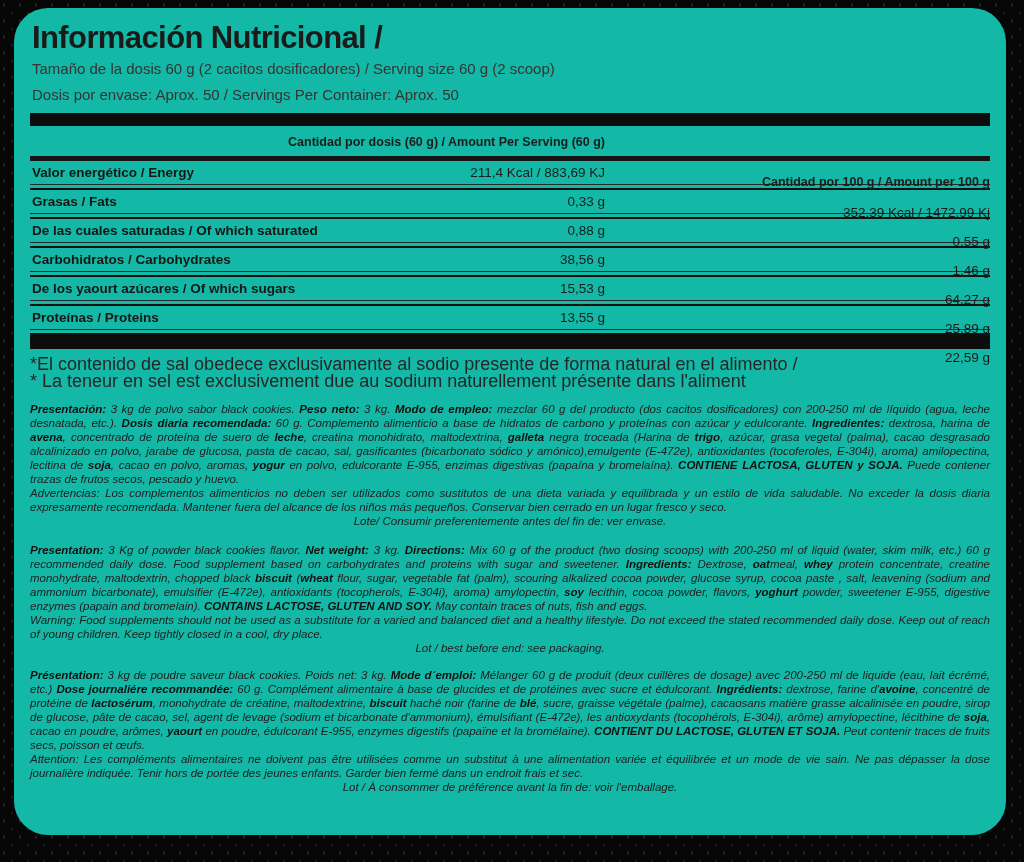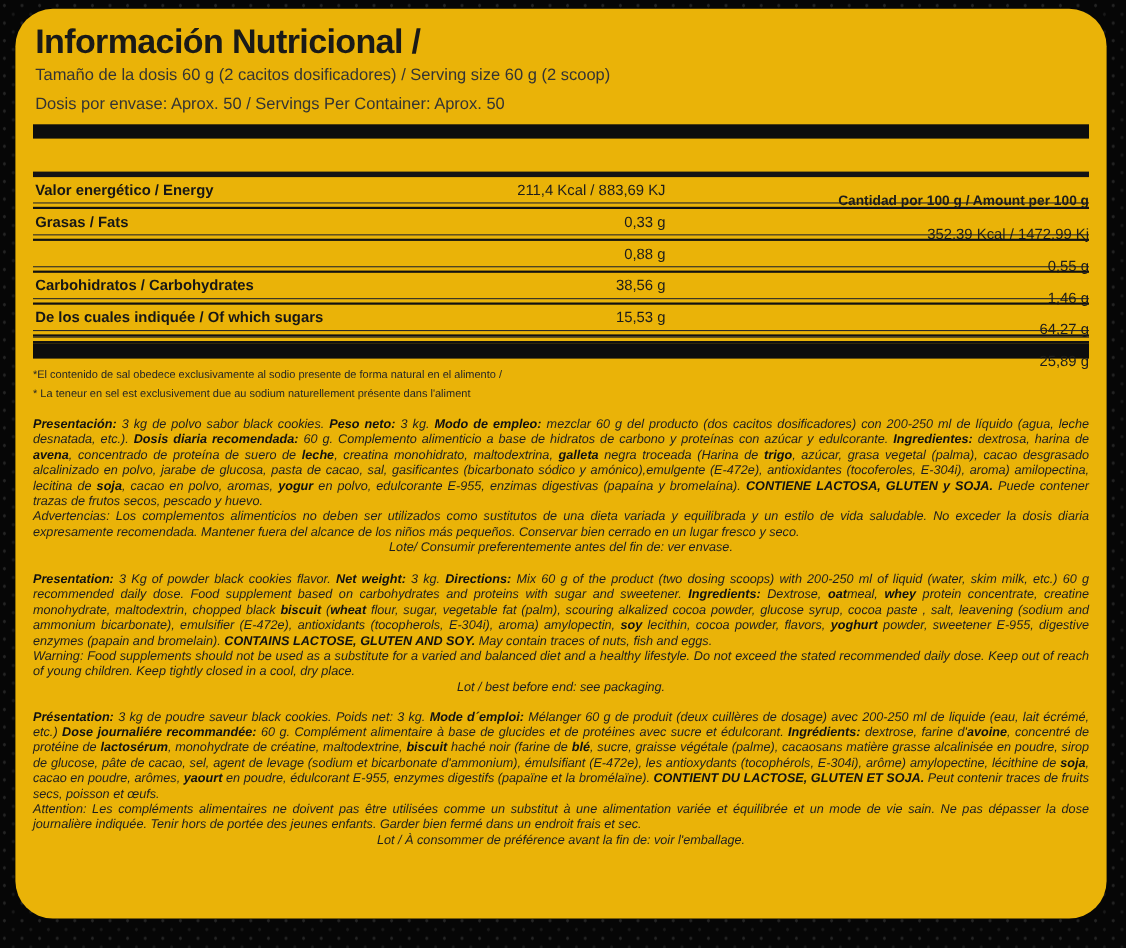--- a/index.html
+++ b/index.html
@@ -11,21 +11,21 @@
   .bg-texture{
     position:absolute;inset:0;
     background-color:#060606;
     background-image:
       radial-gradient(ellipse 2.2px 3.2px at 4px 5px, #242424 40%, transparent 62%),
       radial-gradient(ellipse 2.2px 3.2px at 12px 13px, #191919 40%, transparent 62%);
     background-size:16px 16px;
   }
   .card{
     position:absolute;left:14px;top:8px;width:992px;height:827px;
-    background:#eab308;border-radius:34px;box-sizing:border-box;
+    background:#14b8a6;border-radius:34px;box-sizing:border-box;
     padding:12px 16px 0 16px;color:#1c1c1c;
   }
   .title{
     font-weight:bold;font-size:31px;line-height:31px;letter-spacing:-0.6px;
     color:#1a1a18;margin:2px 0 0 2px;
   }
   .sub{font-size:15px;color:#343434;margin:7px 0 0 2px;}
   .sub.second{margin-top:9px;}
 
   .ntable{margin-top:10px;position:relative;}
@@ -33,21 +33,21 @@
   .bar.end{height:14px;}
   .thead{position:relative;height:30px;}
   .thead .mid,.thead .rgt{font-weight:bold;font-size:12.5px;top:9px;}
   .thickrule{height:5px;background:#141414;}
   .trow{position:relative;height:23px;}
   .lbl{position:absolute;left:2px;top:4px;font-weight:bold;font-size:13.5px;color:#161616;}
   .mid{position:absolute;right:385px;top:4px;font-size:13.5px;white-space:nowrap;}
   .rgt{position:absolute;right:0;top:4px;font-size:13.5px;white-space:nowrap;margin-top:40px;}
   .rule{height:6px;border-top:1px solid #2a2a2a;border-bottom:2px solid #111;box-sizing:border-box;}
 
-  .footnotes{margin-top:7px;font-size:10px;line-height:17px;color:#262626;}
+  .footnotes{margin-top:7px;font-size:18px;line-height:17px;color:#262626;}
   .footnotes div{margin:0;}
 
   .section{margin-top:12px;font-size:11.5px;line-height:14px;color:#1e1e1e;}
   .section p{margin:0;text-align:justify;font-style:italic;}
   .section p.short{text-align:center;}
   .section b{font-weight:bold;color:#111;}
   .section.en{margin-top:15px;}
   .section.fr{margin-top:13px;}
 </style>
 </head>
@@ -61,59 +61,66 @@
     <div>Información Nutricional /</div>
   </div>
 
   <div class="sub">Tamaño de la dosis 60 g (2 cacitos dosificadores) / Serving size 60 g (2 scoop)</div>
   <div class="sub second">Dosis por envase: Aprox. 50 / Servings Per Container: Aprox. 50</div>
 
   <div class="ntable">
     <div class="bar"></div>
 
     <div class="thead">
+      <span class="mid">Cantidad por dosis (60 g) / Amount Per Serving (60 g)</span>
       <span class="rgt">Cantidad por 100 g / Amount per 100 g</span>
     </div>
 
     <div class="thickrule"></div>
 
     <div class="trow">
       <span class="lbl">Valor energético / Energy</span>
       <span class="mid">211,4 Kcal / 883,69 KJ</span>
       <span class="rgt">352,39 Kcal / 1472,99 Kj</span>
     </div>
     <div class="rule"></div>
 
     <div class="trow">
       <span class="lbl">Grasas / Fats</span>
       <span class="mid">0,33 g</span>
       <span class="rgt">0,55 g</span>
     </div>
     <div class="rule"></div>
 
     <div class="trow">
+      <span class="lbl">De las cuales saturadas / Of which saturated</span>
       <span class="mid">0,88 g</span>
       <span class="rgt">1,46 g</span>
     </div>
     <div class="rule"></div>
 
     <div class="trow">
       <span class="lbl">Carbohidratos / Carbohydrates</span>
       <span class="mid">38,56 g</span>
       <span class="rgt">64,27 g</span>
     </div>
     <div class="rule"></div>
 
     <div class="trow">
-      <span class="lbl">De los cuales indiquée / Of which sugars</span>
+      <span class="lbl">De los yaourt azúcares / Of which sugars</span>
       <span class="mid">15,53 g</span>
       <span class="rgt">25,89 g</span>
     </div>
     <div class="rule"></div>
 
+    <div class="trow">
+      <span class="lbl">Proteínas / Proteins</span>
+      <span class="mid">13,55 g</span>
+      <span class="rgt">22,59 g</span>
+    </div>
     <div class="rule"></div>
 
 
     <div class="bar end"></div>
   </div>
 
   <div class="footnotes">
     <div>*El contenido de sal obedece exclusivamente al sodio presente de forma natural en el alimento /</div>
     <div>* La teneur en sel est exclusivement due au sodium naturellement présente dans l'aliment</div>
   </div>

